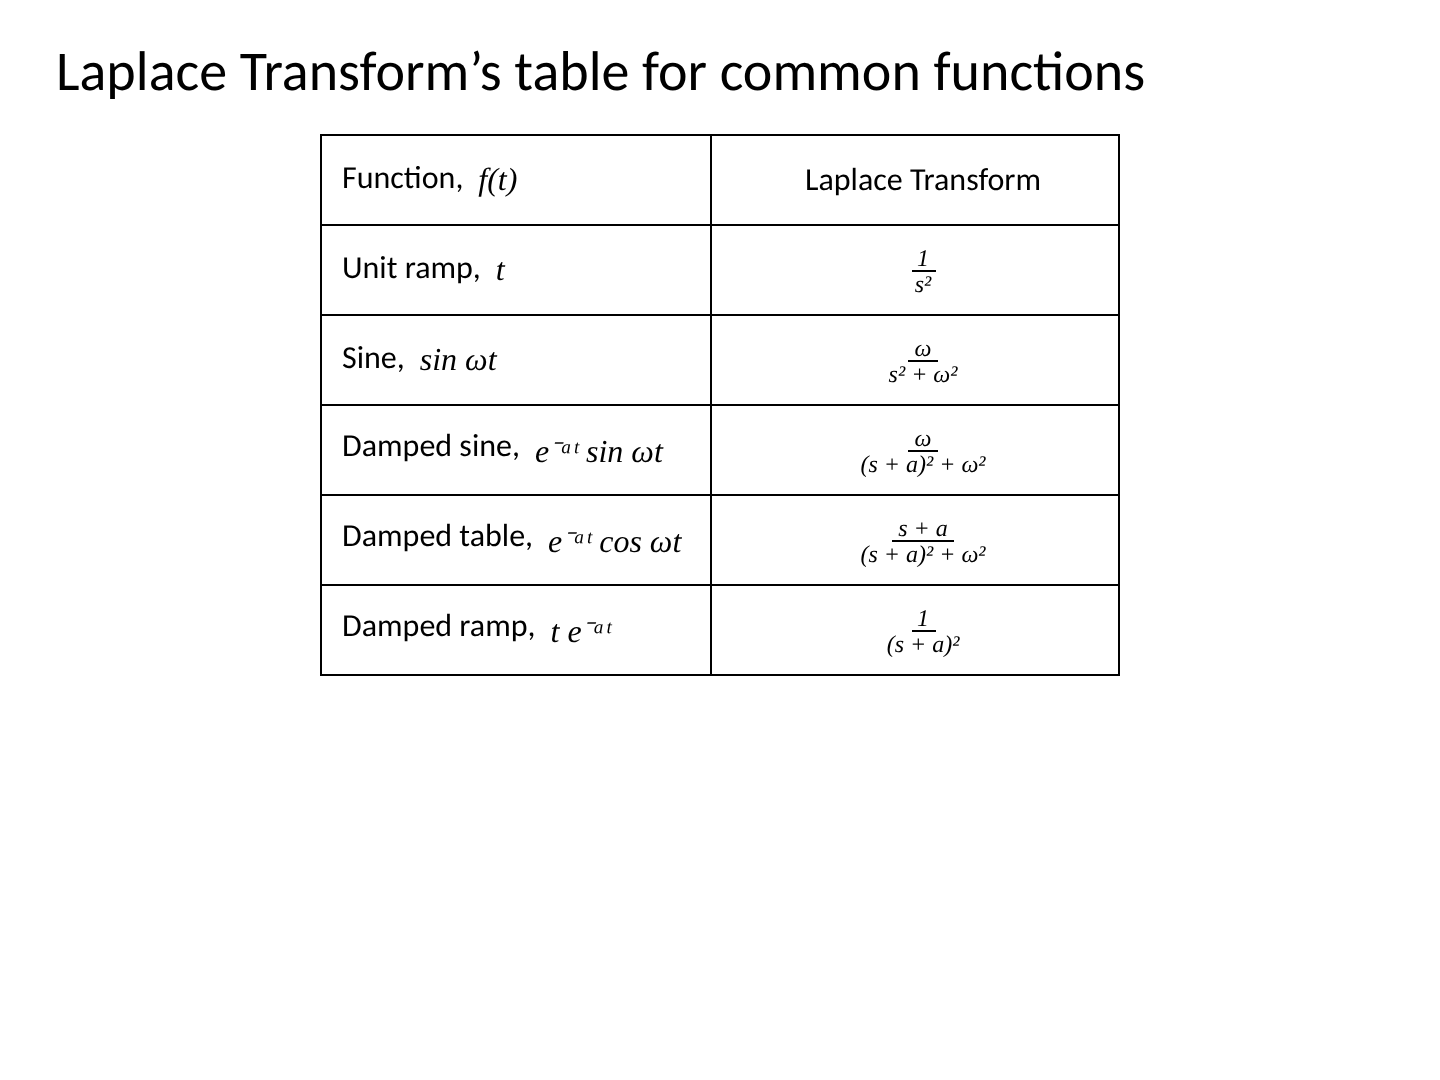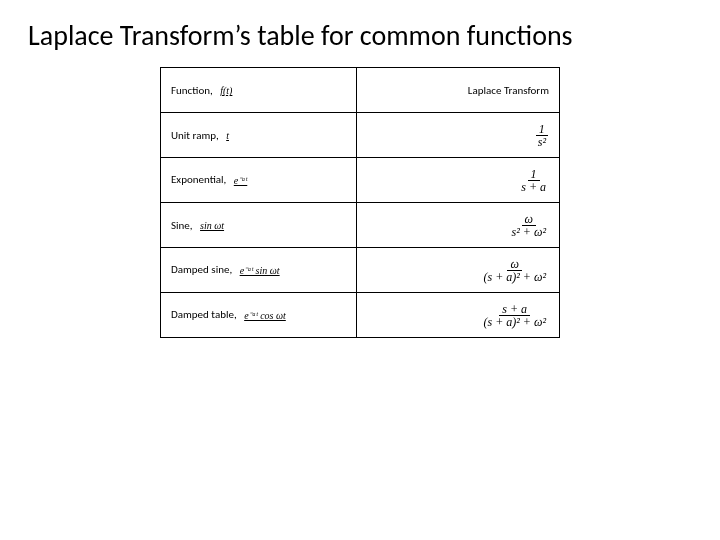--- a/index.html
+++ b/index.html
@@ -30,30 +30,29 @@
     width: 400px;
   }
   .tbl td {
     border: 1px solid #000;
     padding: 6px 10px;
     font-size: 11px;
     vertical-align: middle;
     height: 32px;
   }
   .tbl td.col1 { width: 200px; }
-  .tbl td.col2 { width: 200px; text-align: right; padding-left: 18px; }
+  .tbl td.col2 { width: 200px; text-align: center; padding-left: 18px; }
   .tbl tr.hdr td { font-size: 11px; }
-  .lbl { font-size: 11px; }
+  .lbl { font-size: 16px; }
   .math {
     font-family: "Times New Roman", Times, serif;
     font-style: italic;
-    font-size: 10px;
+    font-size: 16px;
     display: inline-block;
     vertical-align: middle;
-    text-decoration: underline;
   }
   .frac {
     display: inline-flex;
     flex-direction: column;
     align-items: center;
     vertical-align: middle;
     line-height: 1;
     font-family: "Times New Roman", Times, serif;
     font-style: normal;
     font-size: 12px;
@@ -90,32 +89,20 @@
       &nbsp;&nbsp;<span class="math">t</span>
     </td>
     <td class="col2">
       <span class="frac">
         <span class="num">1</span>
         <span class="den">s²</span>
       </span>
     </td>
   </tr>
 
-  <tr>
-    <td class="col1">
-      <span class="lbl">Exponential,</span>
-      &nbsp;&nbsp;<span class="math">e⁻ᵃᵗ</span>
-    </td>
-    <td class="col2">
-      <span class="frac">
-        <span class="num">1</span>
-        <span class="den">s + a</span>
-      </span>
-    </td>
-  </tr>
 
   <tr>
     <td class="col1">
       <span class="lbl">Sine,</span>
       &nbsp;&nbsp;<span class="math">sin ωt</span>
     </td>
     <td class="col2">
       <span class="frac">
         <span class="num">ω</span>
         <span class="den">s² + ω²</span>
@@ -143,16 +130,28 @@
       &nbsp;&nbsp;<span class="math">e⁻ᵃᵗ cos ωt</span>
     </td>
     <td class="col2">
       <span class="frac">
         <span class="num">s + a</span>
         <span class="den">(s + a)² + ω²</span>
       </span>
     </td>
   </tr>
 
+  <tr>
+    <td class="col1">
+      <span class="lbl">Damped ramp,</span>
+      &nbsp;&nbsp;<span class="math">t e⁻ᵃᵗ</span>
+    </td>
+    <td class="col2">
+      <span class="frac">
+        <span class="num">1</span>
+        <span class="den">(s + a)²</span>
+      </span>
+    </td>
+  </tr>
 
 </tbody>
     </table>
 </div>
 
 </body></html>

